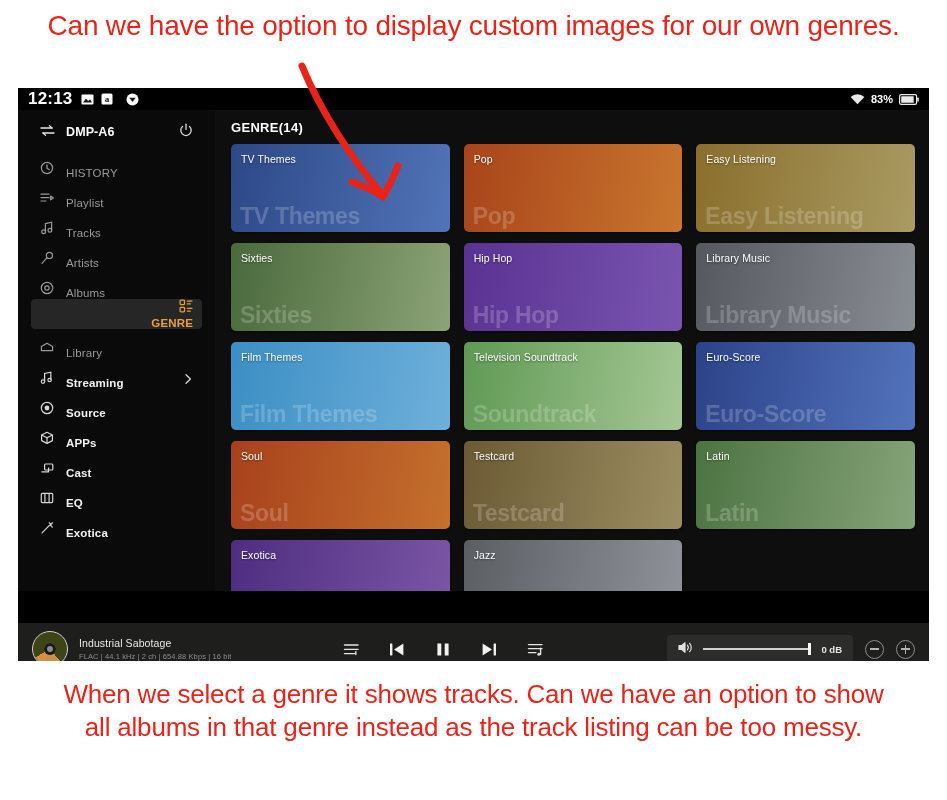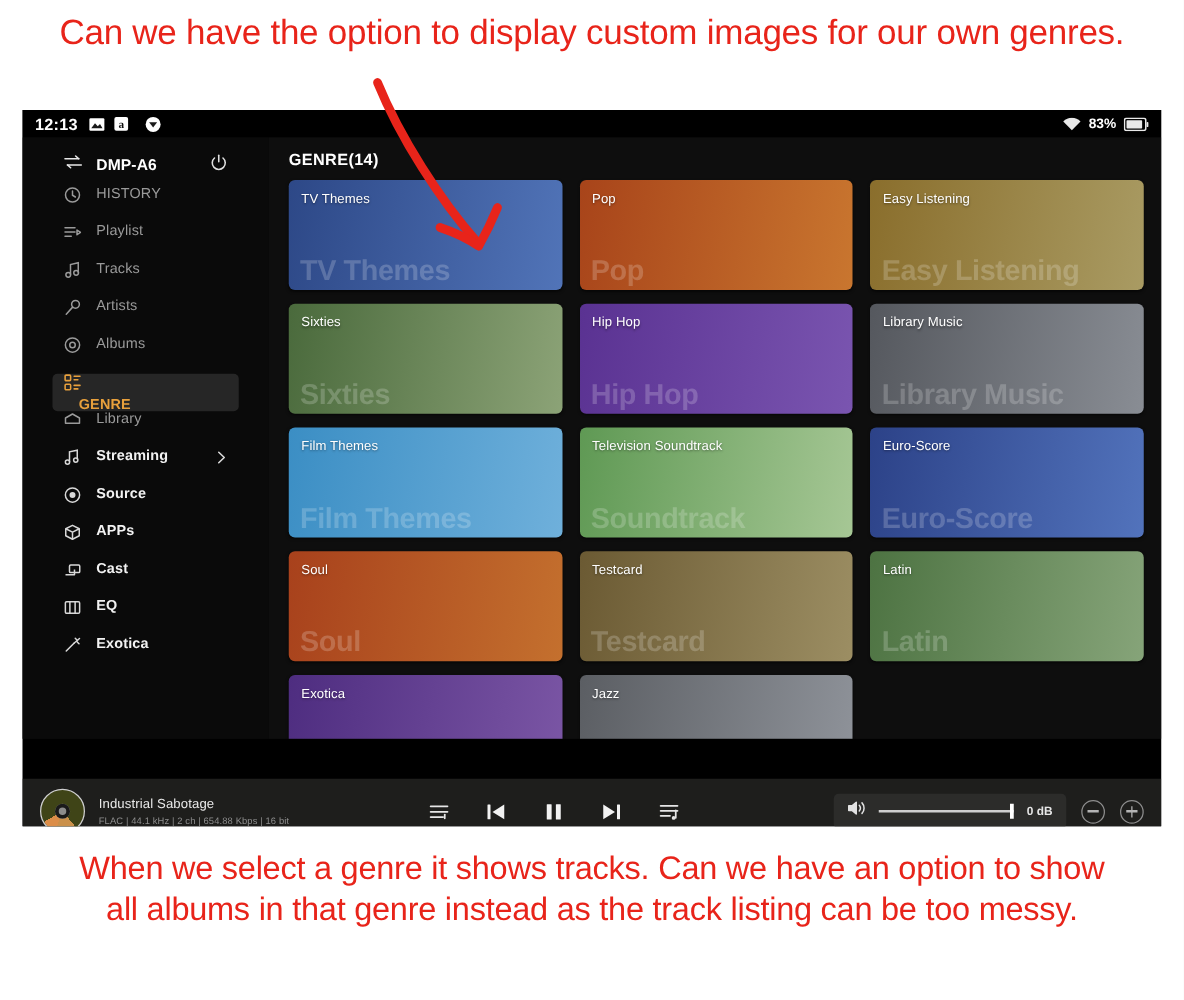--- a/index.html
+++ b/index.html
@@ -47,56 +47,56 @@
   #statusbar {
     position: relative;
     height: 22px;
     background: #000;
     display: flex;
     align-items: center;
     padding: 0 10px;
     color: #ffffff;
   }
   #statusbar .time {
-    font-size: 13px; font-weight: 700; letter-spacing: 0.2px;
+    font-size: 17px; font-weight: 700; letter-spacing: 0.2px;
   }
   #statusbar .sb-icons-left { display: flex; align-items: center; gap: 7px; margin-left: 9px; }
   #statusbar .sb-right { margin-left: auto; display: flex; align-items: center; gap: 6px; }
   #statusbar .batt-pct { font-size: 11px; font-weight: 700; }
   .sb-ico { display: block; }
 
   
   #app-body {
     position: relative;
     height: 481px;
     display: flex;
     background: #0b0b0b;
   }
 
   
   #sidebar {
     width: 197px;
     background: #0a0a0a;
-    padding: 0 24px;
+    padding: 0 13px;
     flex: 0 0 197px;
     overflow: hidden;
   }
   .dev-row {
     display: flex; align-items: center;
     height: 34px; padding: 0 9px;
     margin-top: 5px;
   }
   .dev-row .devname {
     color: #ffffff; font-size: 12.5px; font-weight: 700;
     margin-left: 11px; letter-spacing: 0.1px;
   }
   .dev-row .power { margin-left: auto; }
 
   .nav-item {
-    display: flex; align-items: flex-start;
+    display: flex; align-items: flex-end;
     height: 30px;
     padding: 0 9px;
     border-radius: 4px;
     margin-bottom: 0px;
   }
   .nav-item .label {
     margin-left: 12px;
     font-size: 11.5px;
     letter-spacing: 0.15px;
   }

